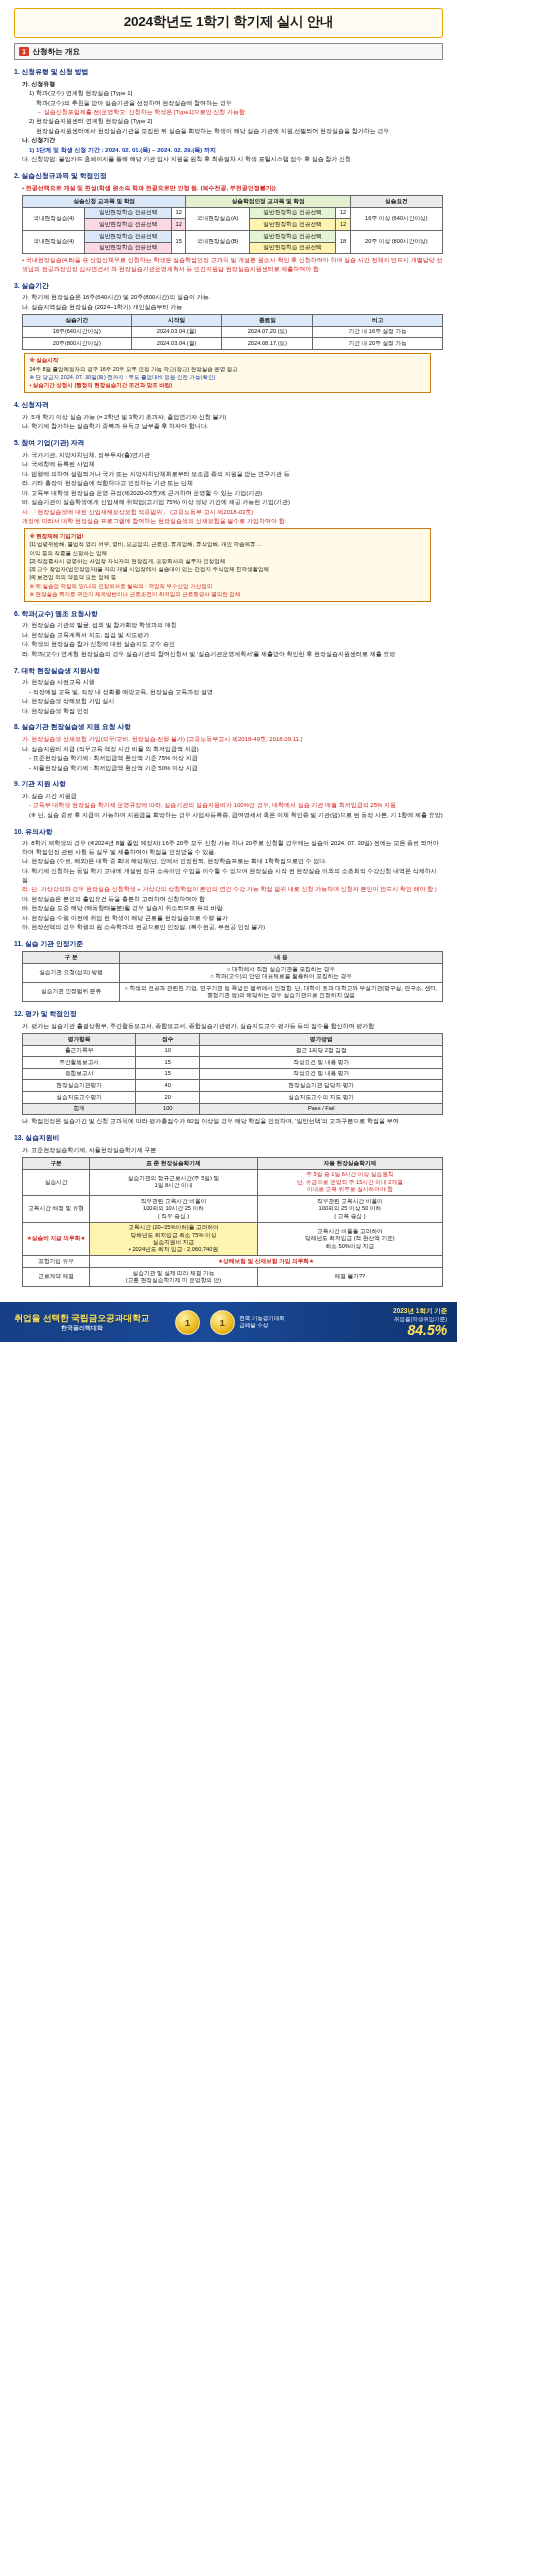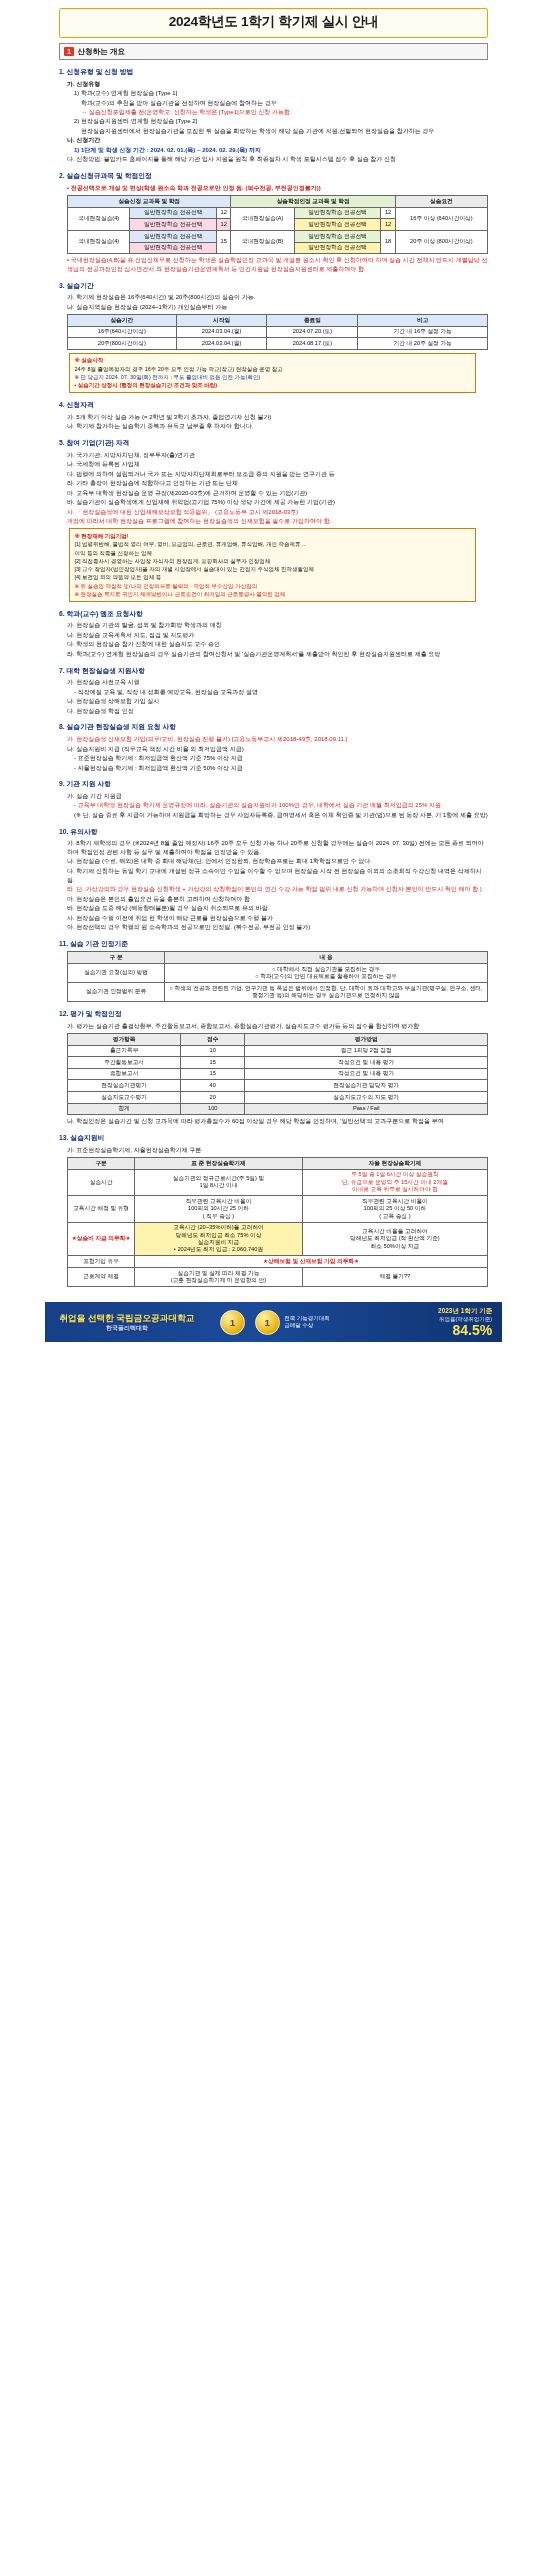--- a/index.html
+++ b/index.html
@@ -10,21 +10,20 @@
     font-family:"Liberation Sans","DejaVu Sans",sans-serif;
     font-size:6px;
     color:#111;
     -webkit-font-smoothing:antialiased;
   }
   .page{
     width:457px;
     position:relative;
     padding:0 0 0 0;
     box-sizing:border-box;
-    margin-left:45px;
   }
   
   .title-wrap{
     margin:7.6px 14px 5.5px 14px;
     border:1.1px solid #e8a300;
     border-radius:2.2px;
     background:#fffdf2;
     text-align:center;
     padding:4.9px 0 5.5px 0;
   }
@@ -135,21 +134,21 @@
     color:#6a4a00;font-weight:bold;font-size:9.8px;
     display:flex;align-items:center;justify-content:center;
     border:1.1px solid #fff2b0;
   }
   .footer .ft-note{color:#ffffff;font-size:5.5px;line-height:1.3;margin-left:4.4px;}
   .footer .ft-right{
     margin-left:auto;margin-right:9.8px;text-align:right;color:#fff;
   }
   .footer .ft-right .r1{font-size:6.5px;color:#ffe45e;font-weight:bold;}
   .footer .ft-right .r2{font-size:5.5px;color:#d7e6ff;}
-  .footer .ft-right .r3{font-size:14px;font-weight:bold;color:#ffe45e;line-height:1;}
+  .footer .ft-right .r3{font-size:14px;font-weight:bold;color:#ffe45e;line-height:1;font-style:italic;}
   .spacer{height:4.4px;}
 </style>
 </head>
 <body>
 
 <div class="page">
 
   <div class="title-wrap">
     <div class="title">2024학년도 1학기 학기제 실시 안내</div>
   </div>

